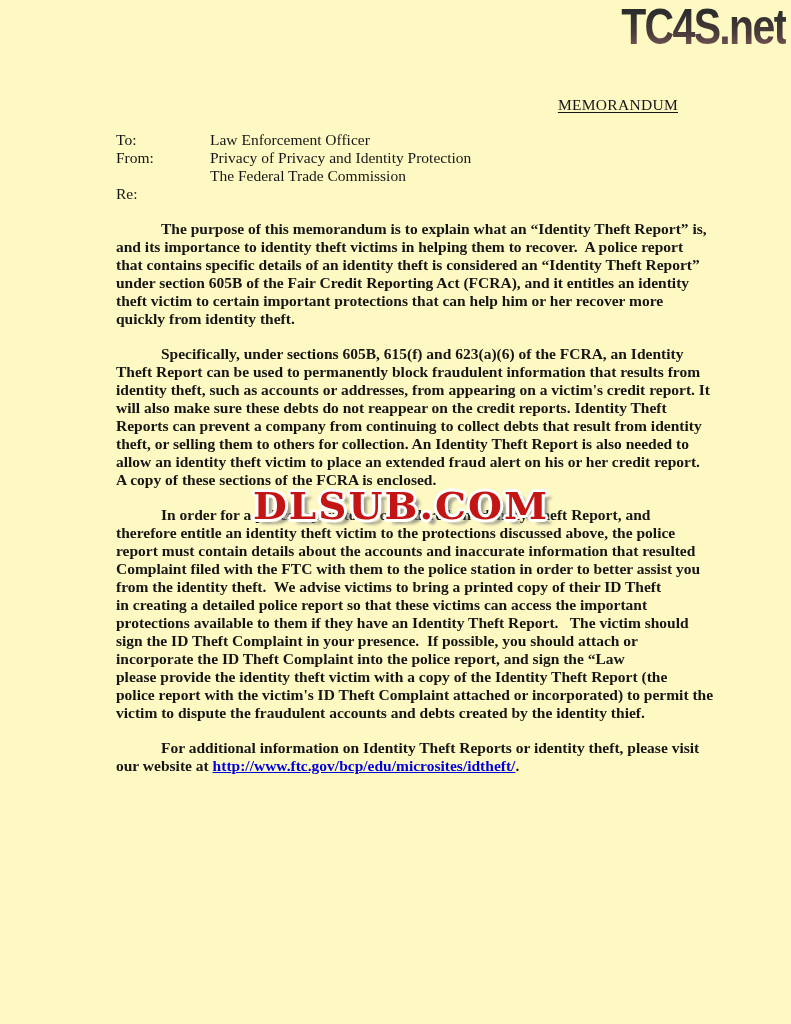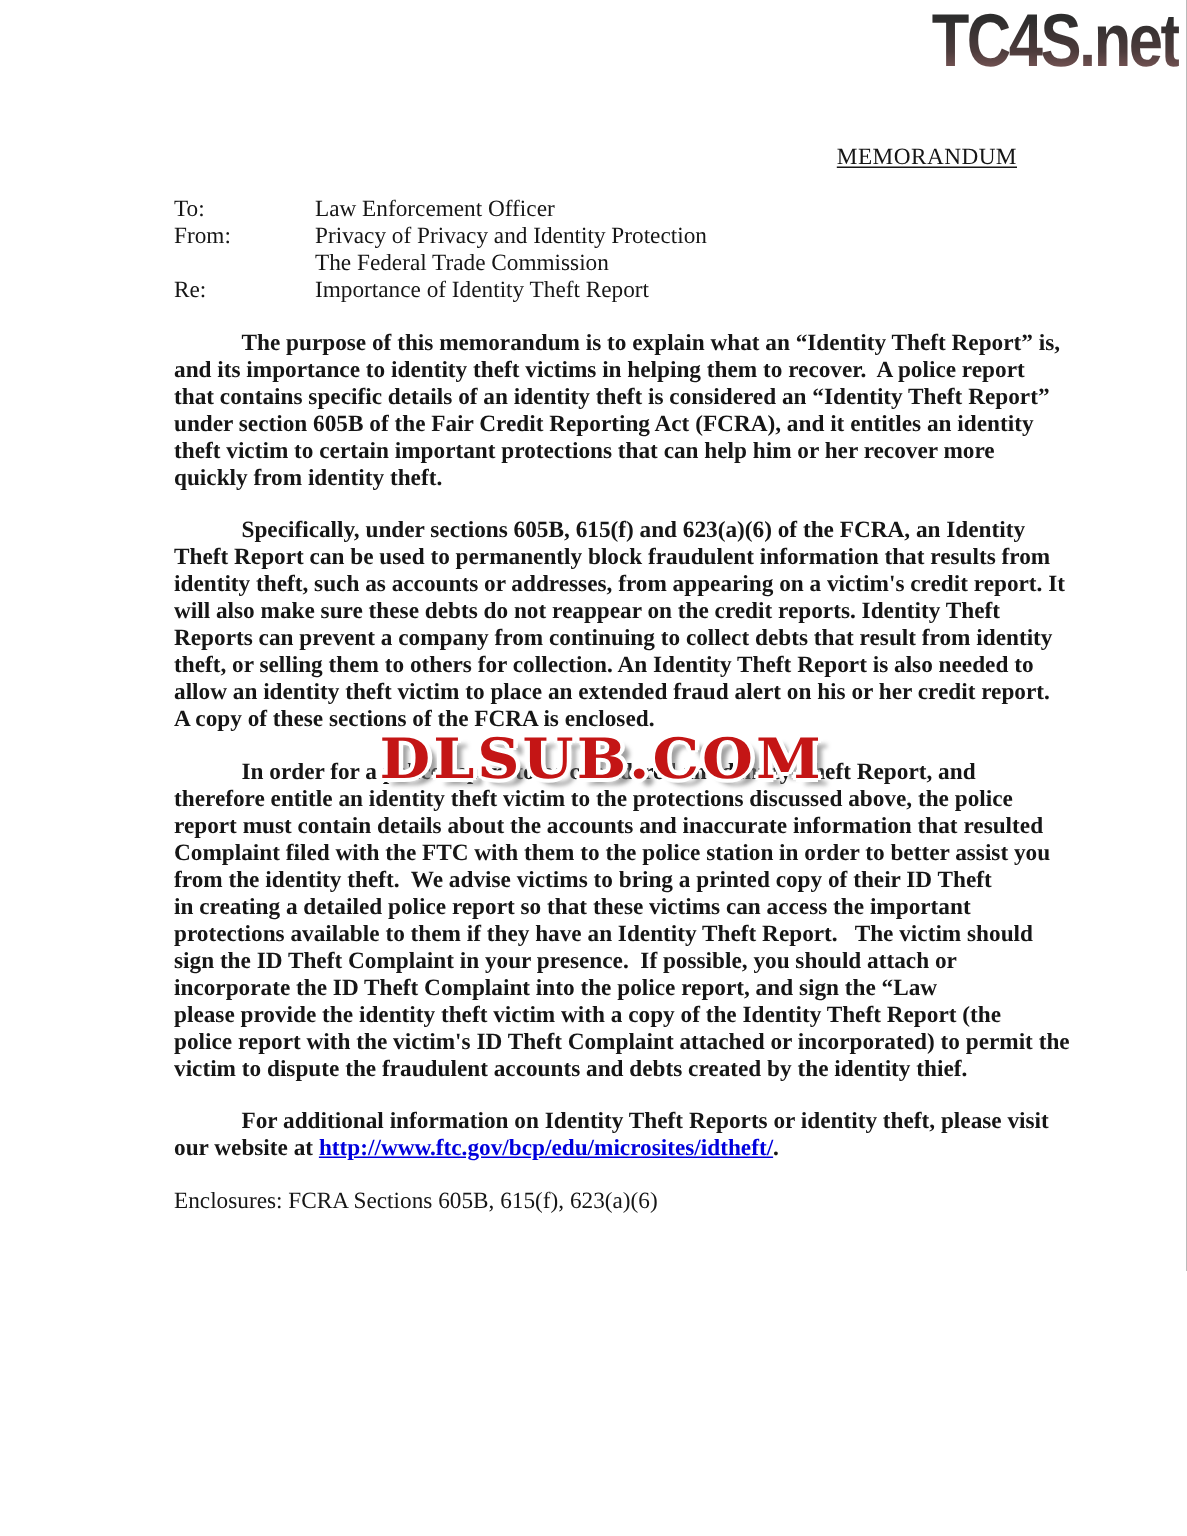--- a/index.html
+++ b/index.html
@@ -2,21 +2,21 @@
 <html style="--body_text: #161616; --link: #0000dd; --dlsub_red: #c41515; --traders_fill: #cd5f5f; --traders_outline: #6e2020; --tc4s_top: #2d2d2d; --tc4s_bottom: #8a6161;"><head>
 <meta charset="utf-8">
 <style>
   * { margin: 0; padding: 0; box-sizing: border-box; }
   html, body { background: #888; }
   .page {
     position: relative;
     width: 791px;
     height: 1024px;
     margin: 0 auto;
-    background: #ffffff;
+    background: #fef9c3;
     overflow: hidden;
     font-family: "Liberation Serif", serif;
   }
 
   
   .tc4s {
     position: absolute;
     top: 2px;
     right: 5px;
     font-family: "Liberation Sans", sans-serif;
@@ -123,21 +123,20 @@
       <div class="hrow">
         <span class="hlabel">From:</span>
         <span class="hvalue">Privacy of Privacy and Identity Protection</span>
       </div>
       <div class="hrow">
         <span class="hlabel"></span>
         <span class="hvalue">The Federal Trade Commission</span>
       </div>
       <div class="hrow">
         <span class="hlabel">Re:</span>
-        <span class="hvalue">Importance of Identity Theft Report</span>
       </div>
     </div>
 
     <div class="para">
         <div class="tline">The purpose of this memorandum is to explain what an “Identity Theft Report” is,</div>
         <div class="tline">and its importance to identity theft victims in helping them to recover.  A police report</div>
         <div class="tline">that contains specific details of an identity theft is considered an “Identity Theft Report”</div>
         <div class="tline">under section 605B of the Fair Credit Reporting Act (FCRA), and it entitles an identity</div>
         <div class="tline">theft victim to certain important protections that can help him or her recover more</div>
         <div class="tline">quickly from identity theft.</div>
@@ -167,20 +166,19 @@
         <div class="tline">please provide the identity theft victim with a copy of the Identity Theft Report (the</div>
         <div class="tline">police report with the victim's ID Theft Complaint attached or incorporated) to permit the</div>
         <div class="tline">victim to dispute the fraudulent accounts and debts created by the identity thief.</div>
       </div>
 
     <div class="para">
       <div class="tline">For additional information on Identity Theft Reports or identity theft, please visit</div>
       <div class="tline"><span>our website at </span><a href="#" class="link">http://www.ftc.gov/bcp/edu/microsites/idtheft/</a><span>.</span></div>
     </div>
 
-    <div class="enclosures">Enclosures: FCRA Sections 605B, 615(f), 623(a)(6)</div>
   </div>
 
   <div class="dlsub">DLSUB.COM</div>
 
   <div class="traders">TradersXtreme.com</div>
 
 </div>
 
 </body></html>

